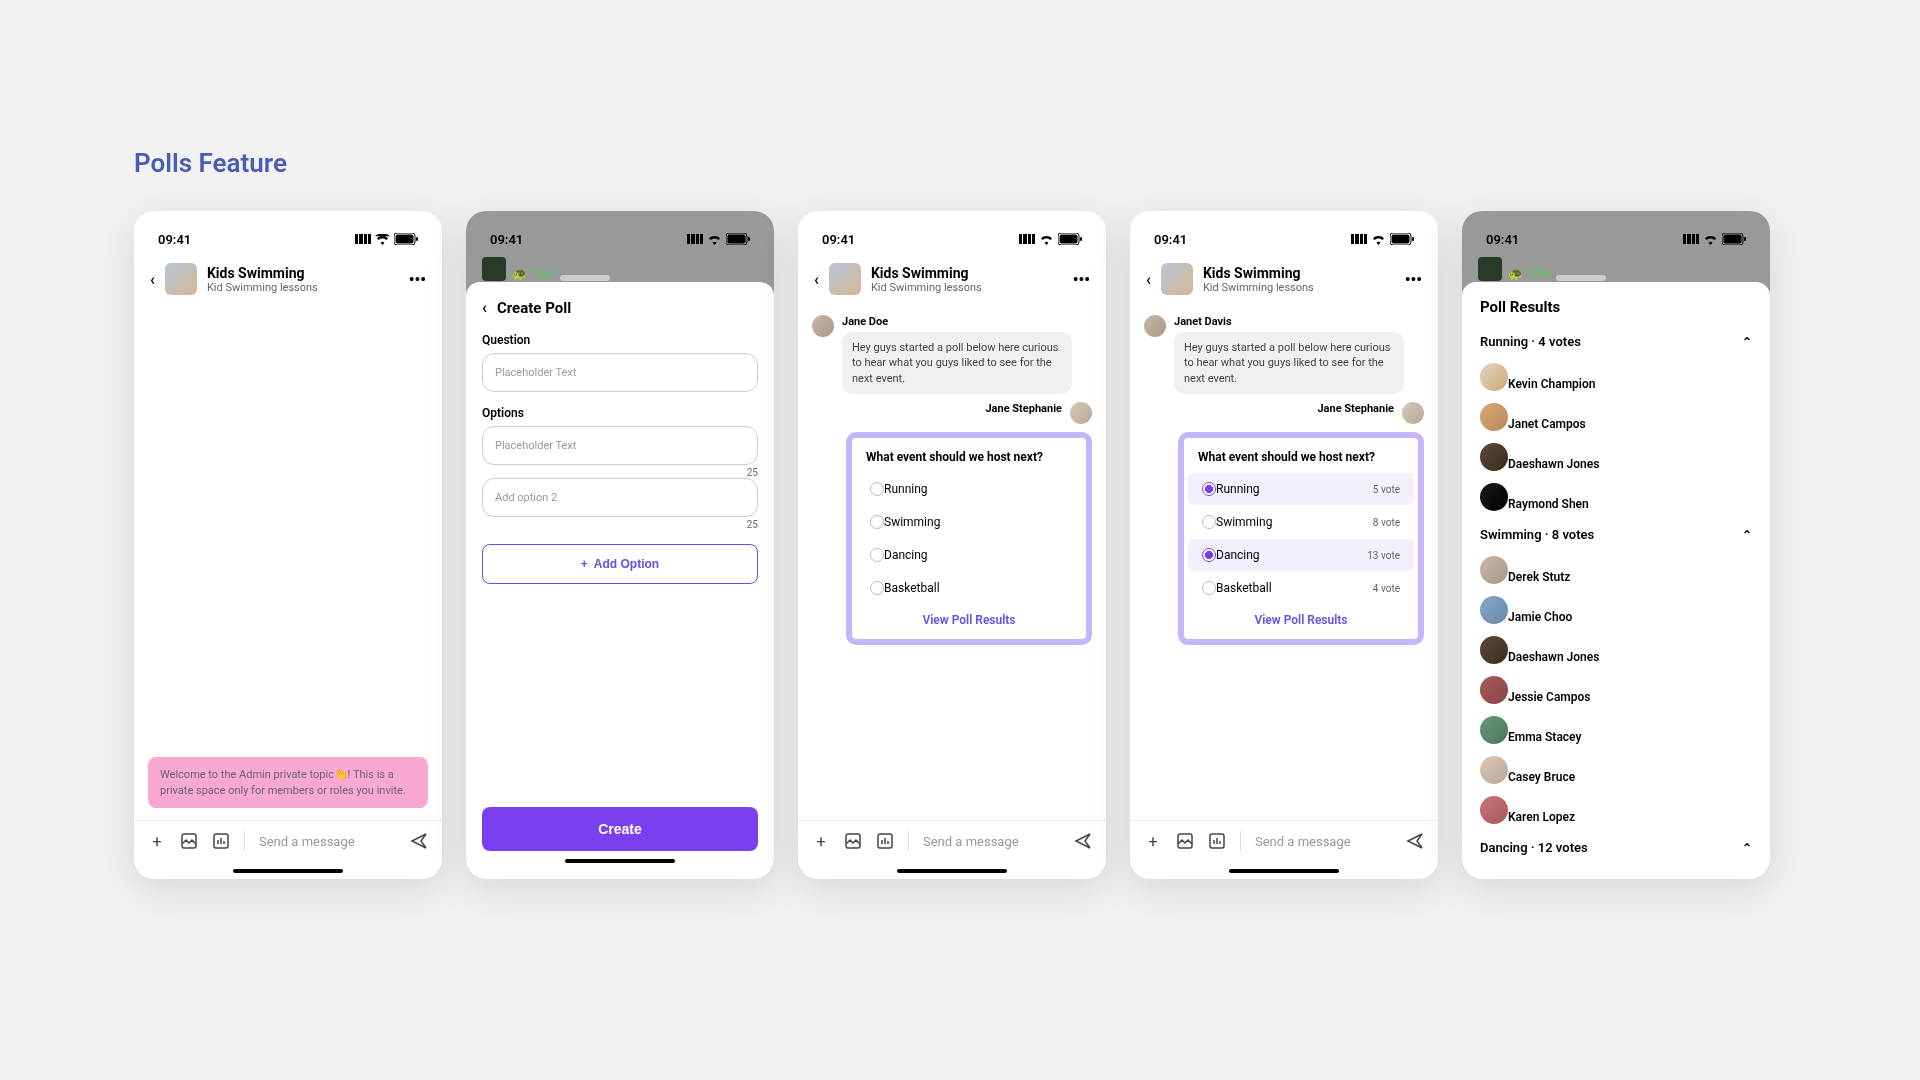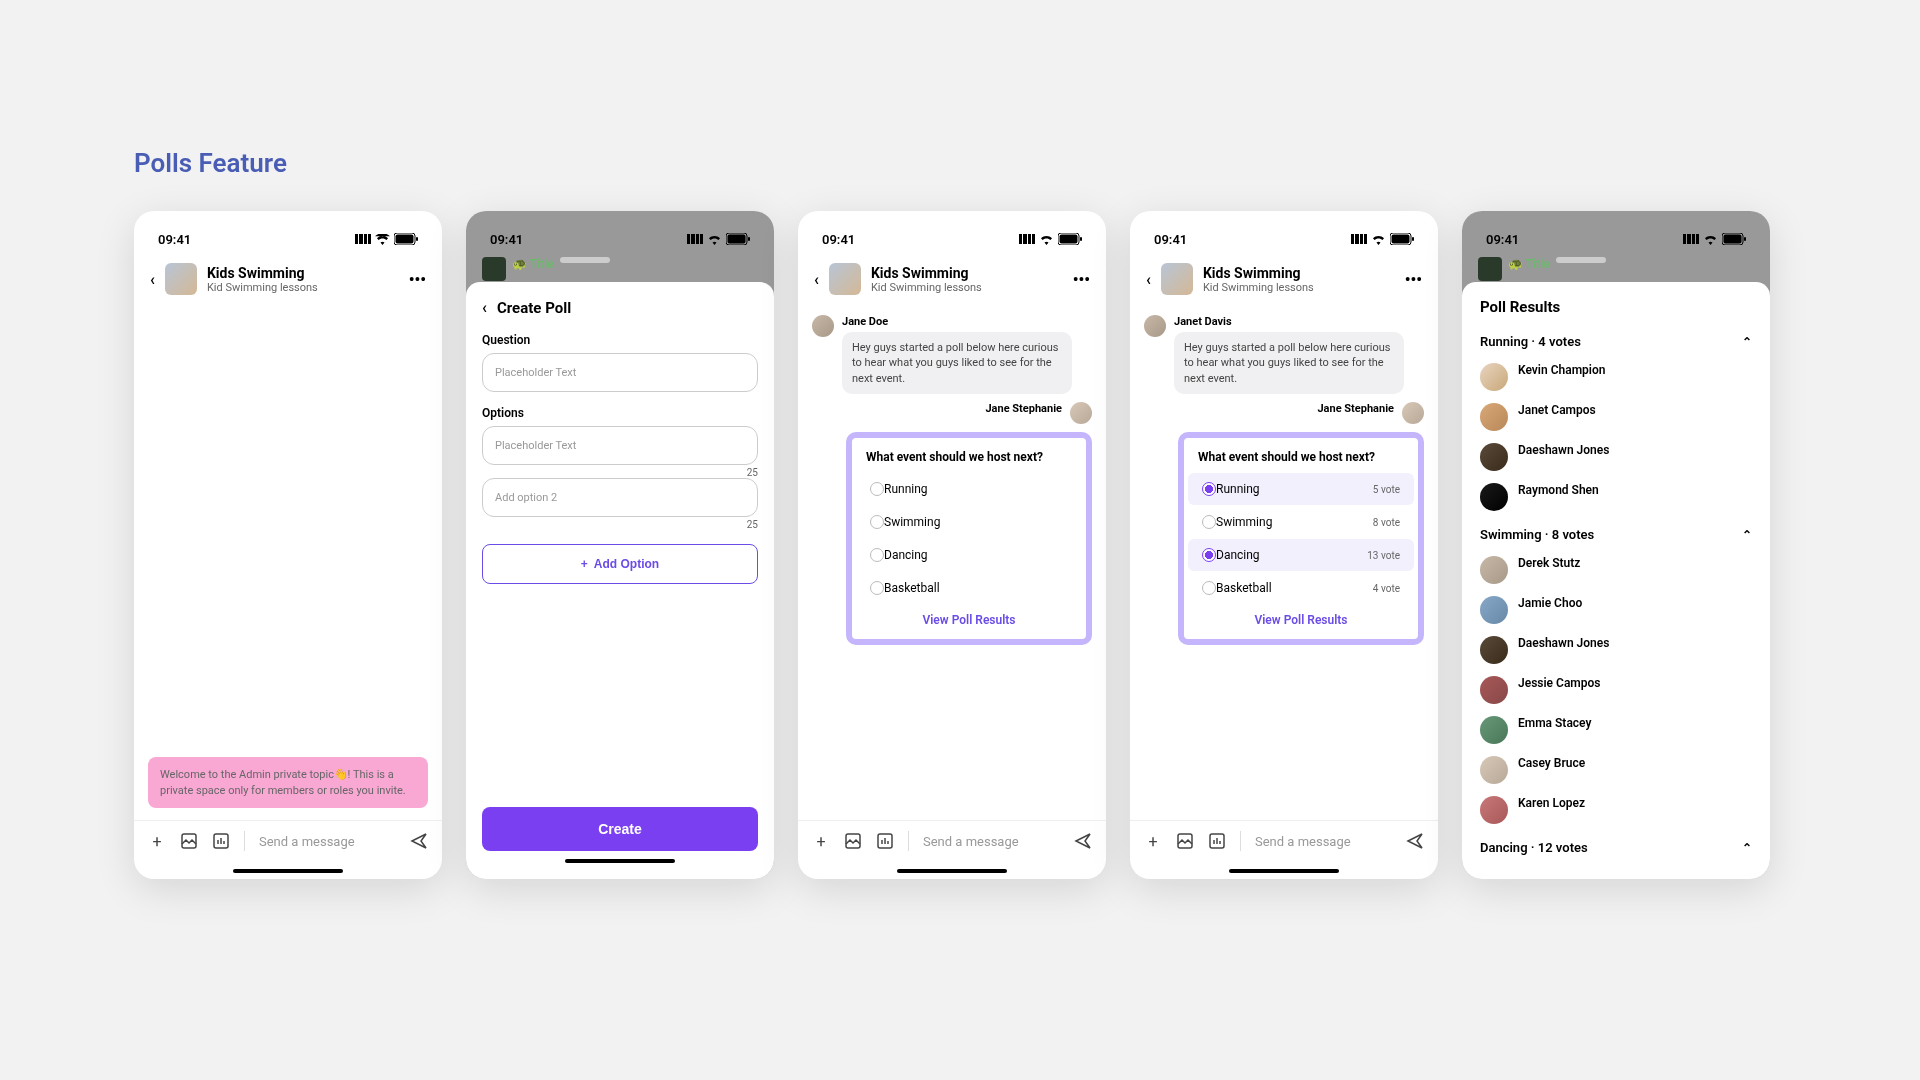--- a/index.html
+++ b/index.html
@@ -60,27 +60,27 @@
 .radio { width: 14px; height: 14px; border: 1.5px solid #bbb; border-radius: 50%; flex-shrink: 0; }
 .radio.checked { border-color: #7b3ff2; background: radial-gradient(circle, #7b3ff2 45%, #fff 50%); }
 .opt-label { flex: 1; }
 .vote-count { font-size: 10px; color: #666; }
 .view-results { text-align: center; font-size: 12px; font-weight: 600; color: #6b4ce6; padding: 8px 0 0; cursor: pointer; }
 
 
 .result-section { margin-bottom: 10px; }
 .result-head { display: flex; align-items: center; justify-content: space-between; font-size: 13px; font-weight: 600; margin: 10px 0 8px; }
 .chevron-up { font-size: 12px; cursor: pointer; }
-.voter-row { display: flex; align-items: flex-start; gap: 10px; padding: 6px 0; }
+.voter-row { display: flex; align-items: flex-end; padding: 6px 0; }
 .voter-av { width: 28px; height: 28px; border-radius: 50%; flex-shrink: 0; }
 .voter-name { font-size: 12px; font-weight: 600; }
 
 
 .dim-nav { background: #999; padding: 6px 16px; display: flex; align-items: center; gap: 8px; }
-.dim-title-pill { display: flex; align-items: flex-start; gap: 6px; }
+.dim-title-pill { display: flex; align-items: flex-end; gap: 6px; }
 .dim-av { width: 24px; height: 24px; border-radius: 4px; background: #2a3a2a; }
 .dim-title { font-size: 12px; color: #6fb86f; font-weight: 600; }
 .title-blank { width: 50px; height: 6px; background: #ccc; border-radius: 3px; }
 
 
 .av1{background:linear-gradient(135deg,#e8d4c0,#c8a878)}
 .av2{background:linear-gradient(135deg,#d8a878,#b88858)}
 .av3{background:linear-gradient(135deg,#5a4a3a,#3a2a1a)}
 .av4{background:linear-gradient(135deg,#1a1a1a,#000)}
 .av5{background:linear-gradient(135deg,#c8b8a8,#a89888)}

